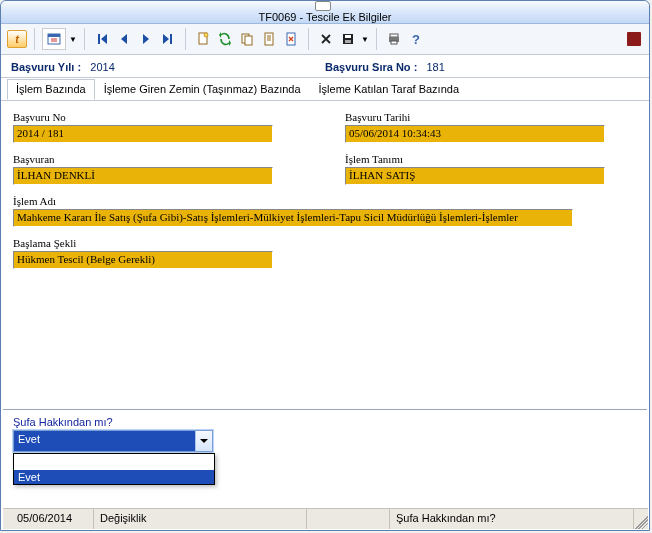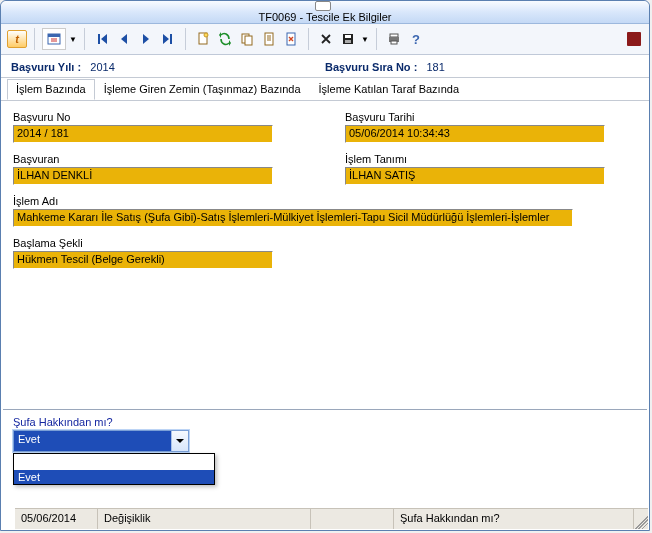--- a/index.html
+++ b/index.html
@@ -96,20 +96,21 @@
   top: 1px;
   background: #fff;
 }
 .tab.active {
   border-color: #c4cad4;
   border-bottom: 1px solid #fff;
   font-weight: normal;
 }
 .form-area {
   padding: 10px 12px 6px 12px;
+  font-family: Liberation Serif, serif;
 }
 .row2 {
   display: flex; gap: 40px; margin-bottom: 10px;
 }
 .col { flex: 1; }
 .lbl { color: #000; margin-bottom: 2px; display: block; }
 .ro-input {
   display: block;
   box-sizing: border-box;
   width: 260px;
@@ -131,21 +132,21 @@
   left: 2px; right: 2px;
   bottom: 22px;
   border-top: 1px solid #9aa7bb;
   padding: 6px 10px 6px 10px;
   height: 86px;
   background: #fff;
 }
 .question-lbl { color: #1426a0; margin-bottom: 2px; display: block; }
 .combo {
   position: relative;
-  width: 176px;
+  width: 200px;
 }
 .combo-box {
   display: flex; height: 20px;
   border: 1px solid #7a9fd6;
   background: #fff;
   box-shadow: 0 0 0 1px #bcd4f5;
 }
 .combo-box .text {
   flex: 1; padding: 2px 4px; background: #1e4db7; color: #fff;
 }
@@ -165,26 +166,27 @@
   box-shadow: 2px 2px 4px rgba(0,0,0,.25);
   z-index: 50;
 }
 .combo-list .opt {
   padding: 1px 4px; cursor: pointer;
 }
 .combo-list .opt.empty { height: 14px; }
 .combo-list .opt.sel { background: #1e4db7; color: #fff; }
 .statusbar {
   position: absolute;
-  left: 14px; right: 1px; bottom: 1px;
+  left: 2px; right: 1px; bottom: 1px;
   height: 20px;
   display: flex;
   background: #ece9e2;
   border-top: 1px solid #c7c2b8;
   font-size: 11px;
+  padding-left: 8px;
 }
 .statusbar .pane {
   border-right: 1px solid #c7c2b8;
   padding: 3px 6px;
   white-space: nowrap;
 }
 .statusbar .pane.w80 { width: 70px; }
 .statusbar .pane.w200 { width: 200px; }
 .statusbar .pane.flex { flex: 1; }
 .statusbar .grip {

